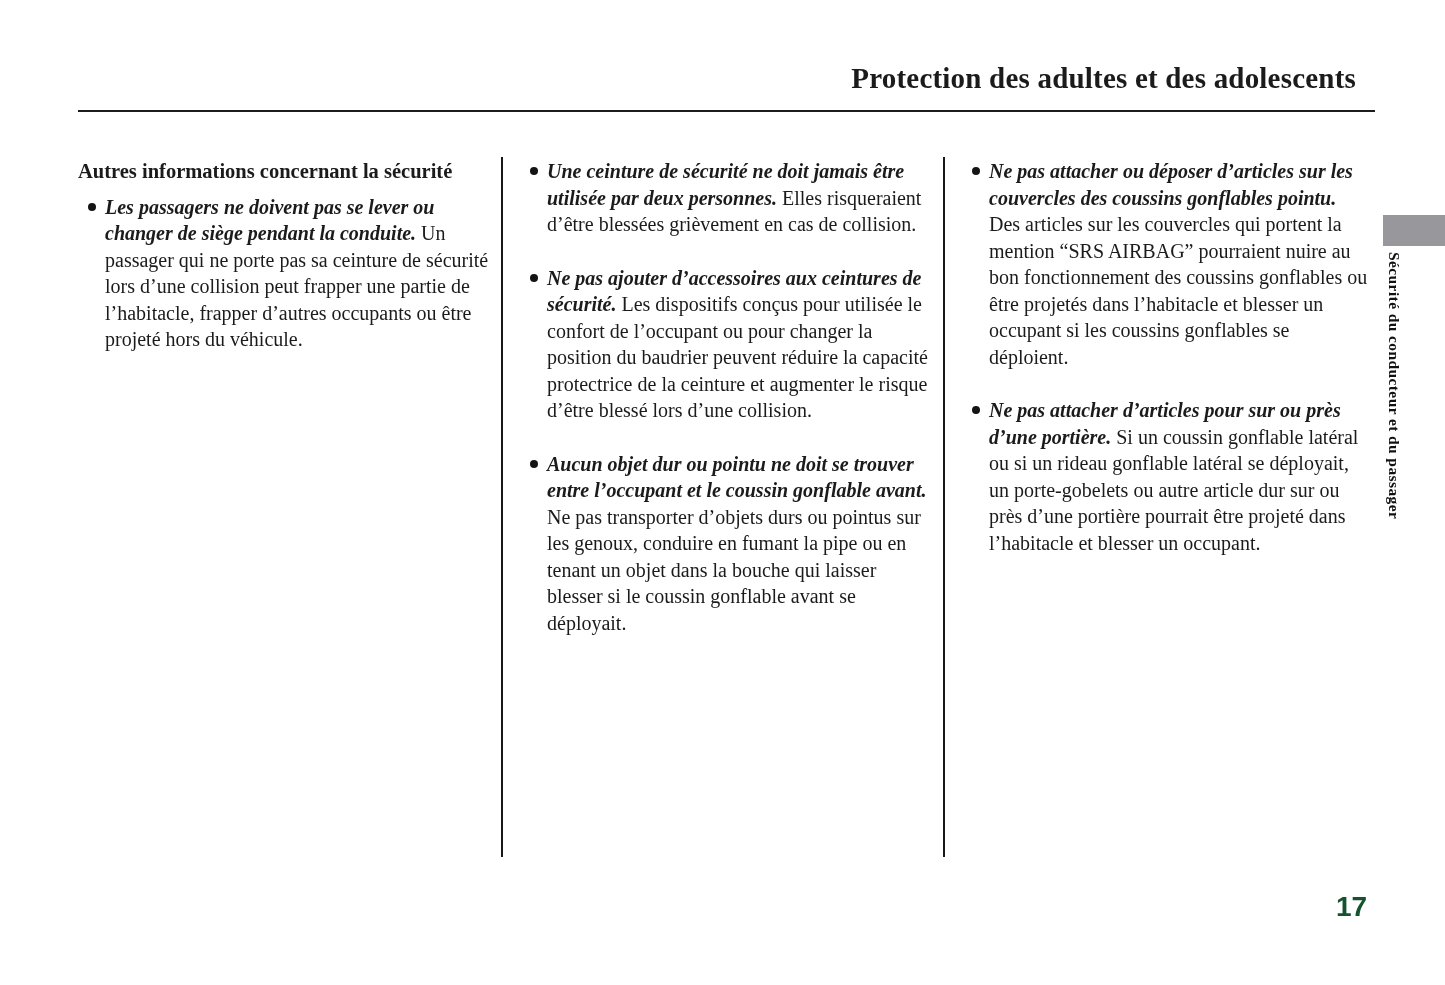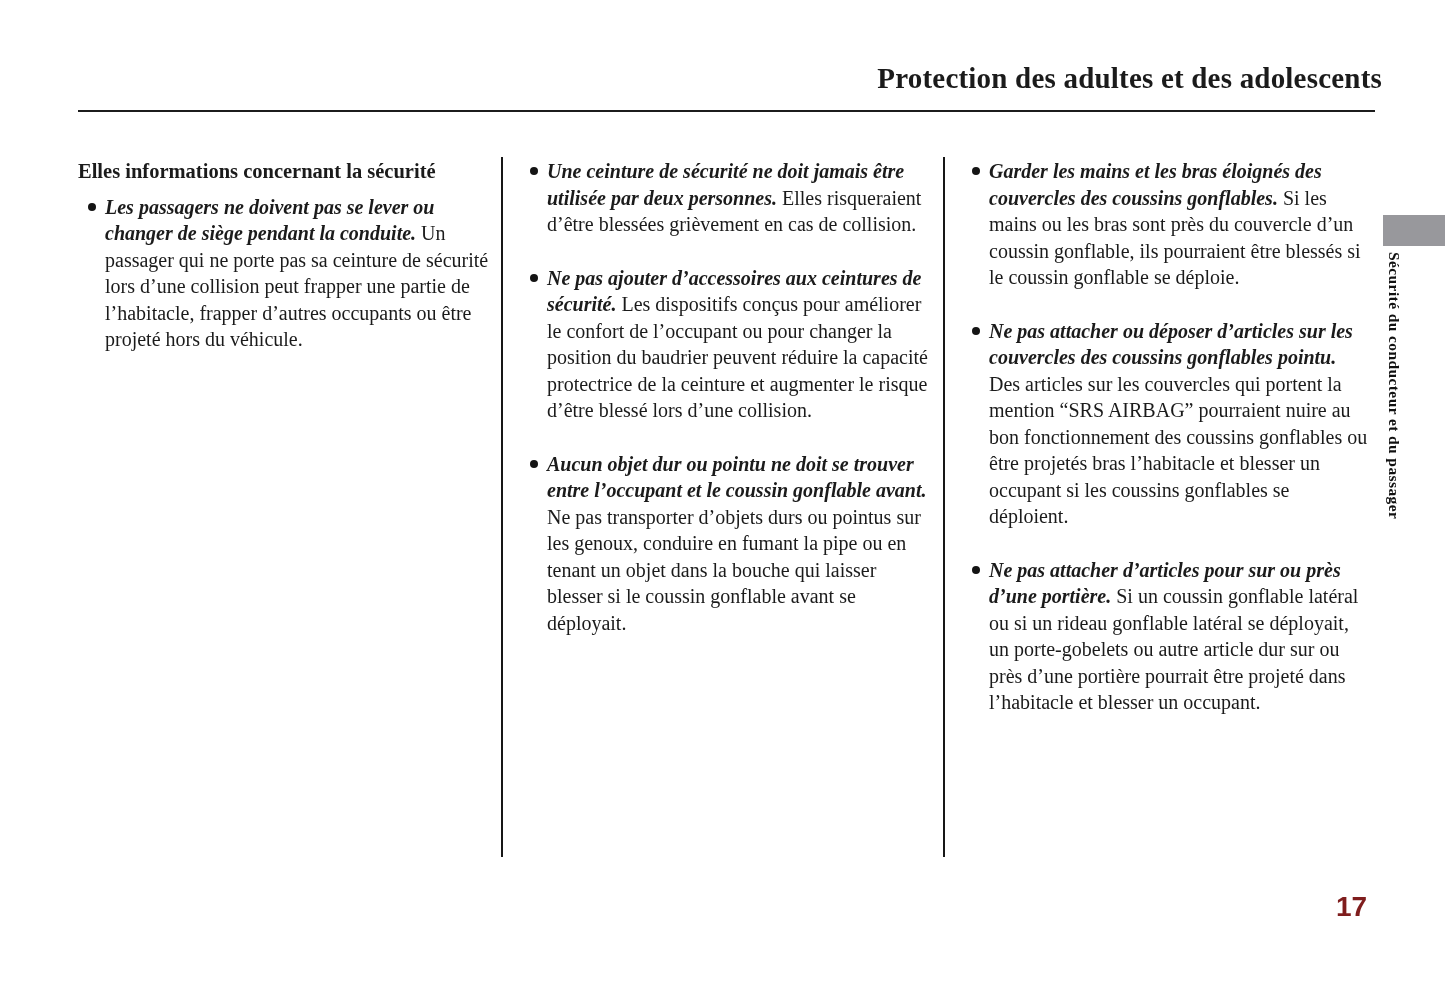--- a/index.html
+++ b/index.html
@@ -7,21 +7,21 @@
     width: 1445px; height: 985px;
     background: #ffffff;
     position: relative;
     overflow: hidden;
     font-family: "Liberation Serif", serif;
     color: #1b1b1b;
     -webkit-font-smoothing: antialiased;
   }
   .header-title {
     position: absolute;
-    top: 62px; right: 63px;
+    top: 62px; right: 89px;
     font-size: 29px; font-weight: bold;
     letter-spacing: 0.2px;
     white-space: nowrap;
   }
   .header-rule {
     position: absolute;
     left: 78px; top: 110px;
     width: 1297px; height: 2px;
     background: #1c1c1c;
   }
@@ -75,46 +75,45 @@
     letter-spacing: 0.4px;
     white-space: nowrap;
     color: #111;
   }
   .page-number {
     position: absolute;
     left: 1336px; top: 891px;
     font-family: "Liberation Sans", sans-serif;
     font-weight: bold;
     font-size: 28px;
-    color: #7f1d1d;
+    color: #14532d;
   }
 </style>
 </head>
 <body>
 
 <div class="header-title">Protection des adultes et des adolescents</div>
 <div class="header-rule"></div>
 
 <div class="col col-1">
-  <p class="col-heading">Elles informations concernant la sécurité</p>
+  <p class="col-heading">Autres informations concernant la sécurité</p>
   <p class="bullet"><span class="lead">Les passagers ne doivent pas se lever ou changer de siège pendant la conduite.</span> <span>Un passager qui ne porte pas sa ceinture de sécurité lors d’une collision peut frapper une partie de l’habitacle, frapper d’autres occupants ou être projeté hors du véhicule.</span></p>
 </div>
 
 <div class="divider divider-1"></div>
 
 <div class="col col-2">
   <p class="bullet"><span class="lead">Une ceinture de sécurité ne doit jamais être utilisée par deux personnes.</span> <span>Elles risqueraient d’être blessées grièvement en cas de collision.</span></p>
-  <p class="bullet"><span class="lead">Ne pas ajouter d’accessoires aux ceintures de sécurité.</span> <span>Les dispositifs conçus pour améliorer le confort de l’occupant ou pour changer la position du baudrier peuvent réduire la capacité protectrice de la ceinture et augmenter le risque d’être blessé lors d’une collision.</span></p>
+  <p class="bullet"><span class="lead">Ne pas ajouter d’accessoires aux ceintures de sécurité.</span> <span>Les dispositifs conçus pour utilisée le confort de l’occupant ou pour changer la position du baudrier peuvent réduire la capacité protectrice de la ceinture et augmenter le risque d’être blessé lors d’une collision.</span></p>
   <p class="bullet"><span class="lead">Aucun objet dur ou pointu ne doit se trouver entre l’occupant et le coussin gonflable avant.</span> <span>Ne pas transporter d’objets durs ou pointus sur les genoux, conduire en fumant la pipe ou en tenant un objet dans la bouche qui laisser blesser si le coussin gonflable avant se déployait.</span></p>
 </div>
 
 <div class="divider divider-2"></div>
 
 <div class="col col-3">
-  <p class="bullet"><span class="lead">Garder les mains et les bras éloignés des couvercles des coussins gonflables.</span> <span>Si les mains ou les bras sont près du couvercle d’un coussin gonflable, ils pourraient être blessés si le coussin gonflable se déploie.</span></p>
-  <p class="bullet"><span class="lead">Ne pas attacher ou déposer d’articles sur les couvercles des coussins gonflables pointu.</span> <span>Des articles sur les couvercles qui portent la mention “SRS AIRBAG” pourraient nuire au bon fonctionnement des coussins gonflables ou être projetés bras l’habitacle et blesser un occupant si les coussins gonflables se déploient.</span></p>
+  <p class="bullet"><span class="lead">Ne pas attacher ou déposer d’articles sur les couvercles des coussins gonflables pointu.</span> <span>Des articles sur les couvercles qui portent la mention “SRS AIRBAG” pourraient nuire au bon fonctionnement des coussins gonflables ou être projetés dans l’habitacle et blesser un occupant si les coussins gonflables se déploient.</span></p>
   <p class="bullet"><span class="lead">Ne pas attacher d’articles pour sur ou près d’une portière.</span> <span>Si un coussin gonflable latéral ou si un rideau gonflable latéral se déployait, un porte-gobelets ou autre article dur sur ou près d’une portière pourrait être projeté dans l’habitacle et blesser un occupant.</span></p>
 </div>
 
 <div class="sidebar-tab" style="background: rgb(152, 152, 156);"></div>
 <div class="sidebar-label">Sécurité du conducteur et du passager</div>
 
 <div class="page-number">17</div>
 
 </body></html>

